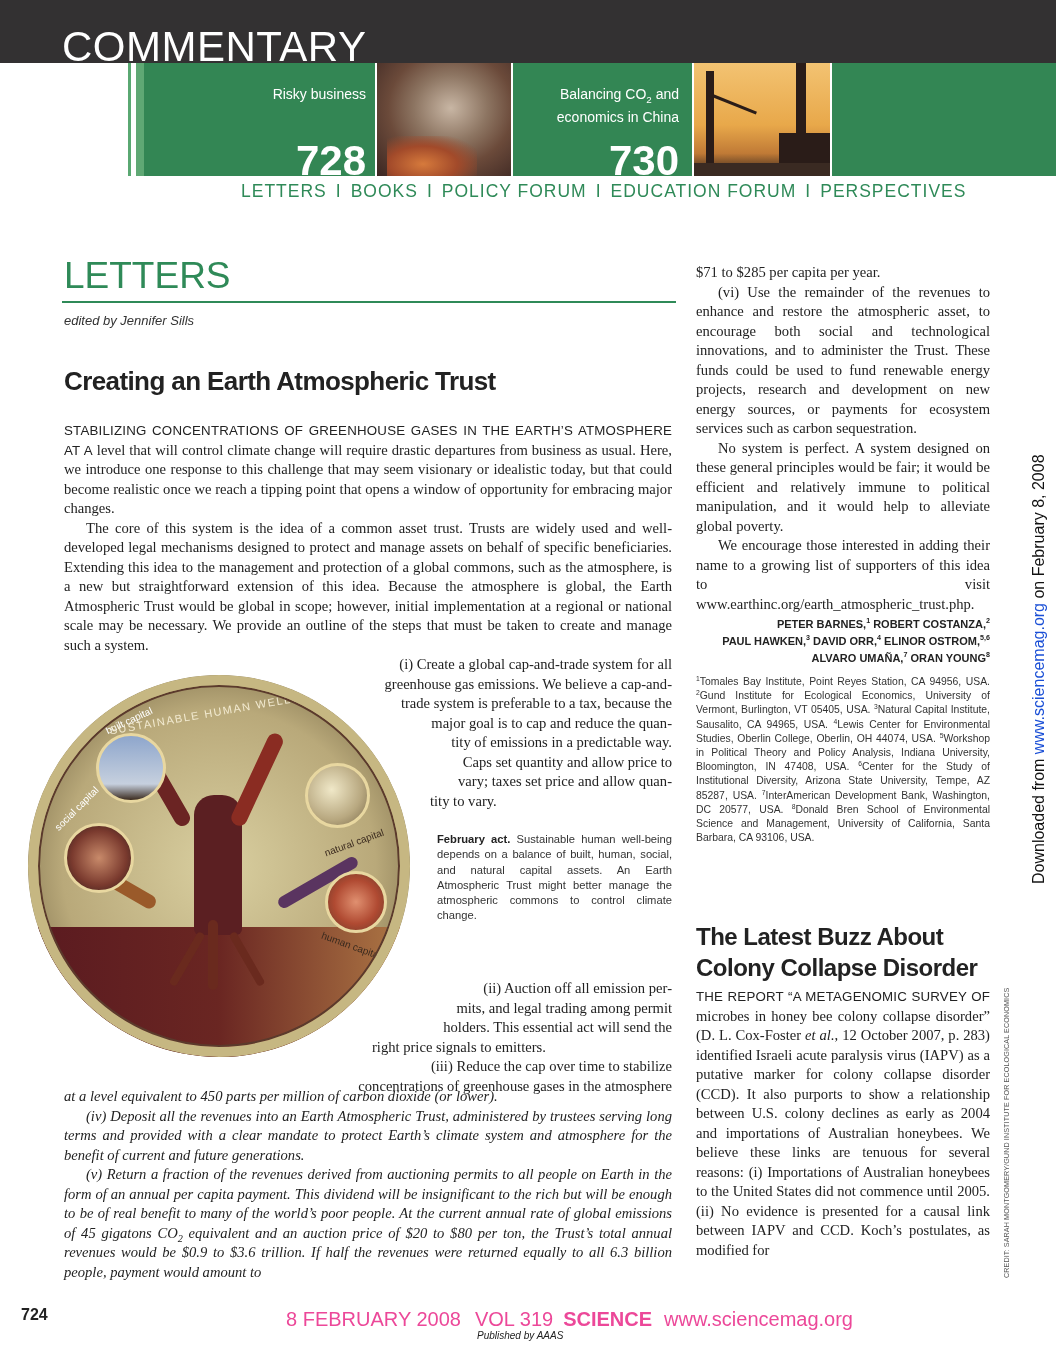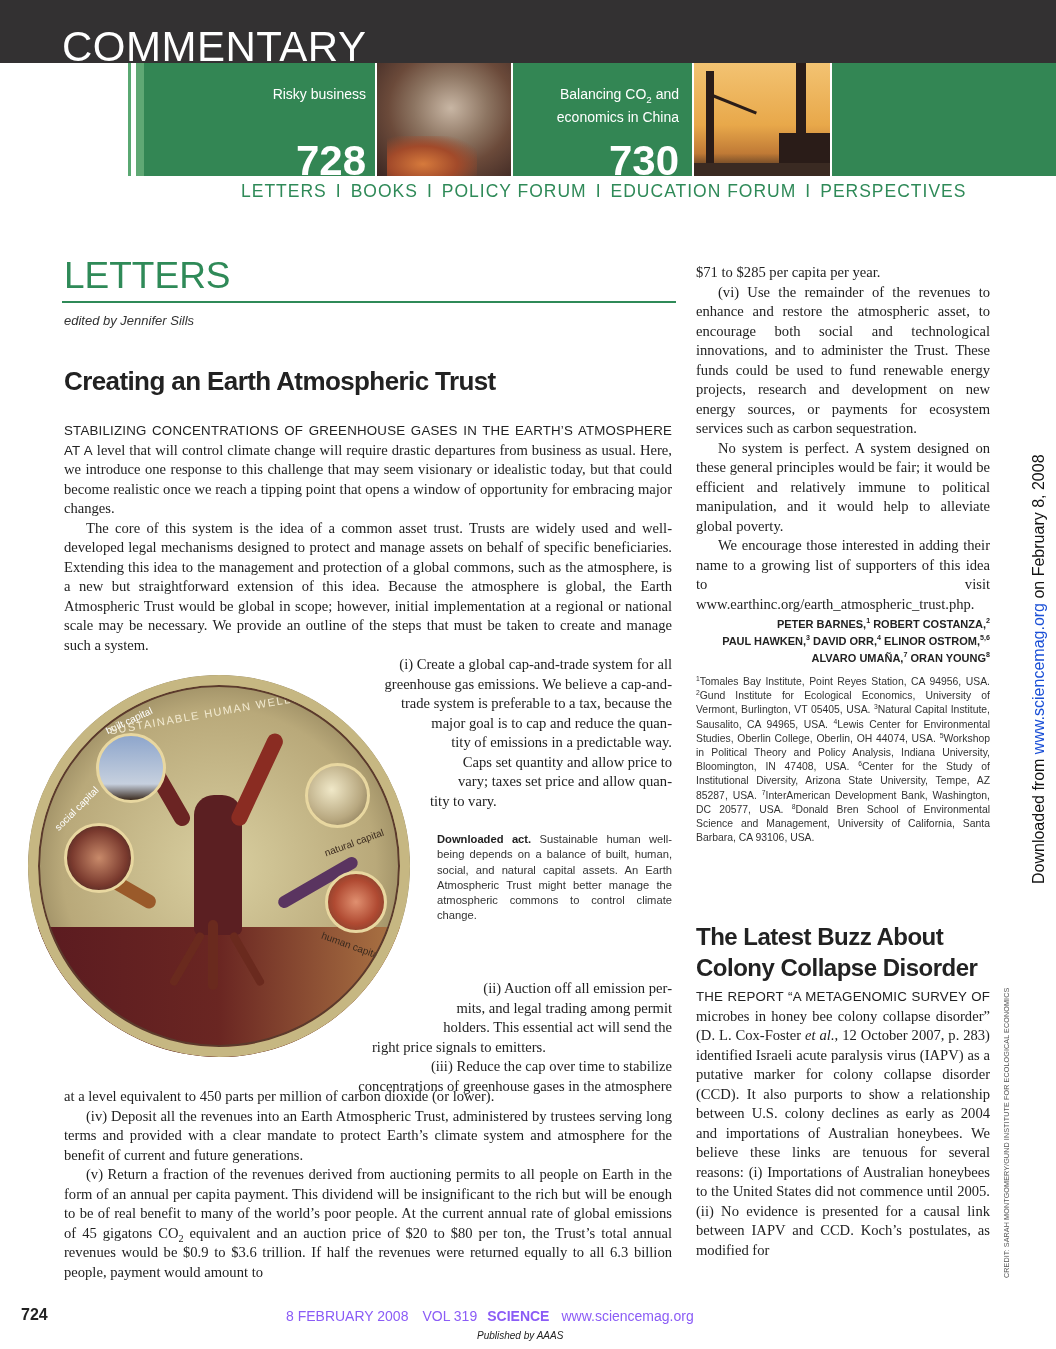--- a/index.html
+++ b/index.html
@@ -63,21 +63,21 @@
 
   sup { font-size: 0.65em; line-height: 0; }
   sub { font-size: 0.7em; line-height: 0; }
 
   .vtext { position: absolute; white-space: nowrap; transform: rotate(-90deg); transform-origin: left top; }
   .downloaded { left: 1030px; top: 884px; font-family: "Liberation Sans", sans-serif; font-size: 16px; color: #111; }
   .downloaded a { color: #1a4fd6; text-decoration: none; }
   .credit { left: 1002px; top: 1278px; font-family: "Liberation Sans", sans-serif; font-size: 7.2px; color: #555; letter-spacing: 0.1px; }
 
   .footer-page { position: absolute; left: 21px; top: 1306px; font-family: "Liberation Sans", sans-serif; font-weight: bold; font-size: 16px; color: #222; }
-  .footer-info { position: absolute; left: 286px; top: 1308px; font-family: "Liberation Sans", sans-serif; font-size: 14px; color: #8b5cf6; white-space: nowrap; }
+  .footer-info { position: absolute; left: 286px; top: 1308px; font-family: "Liberation Sans", sans-serif; font-size: 20px; color: #ec4899; white-space: nowrap; }
   .footer-info .sci { font-weight: bold; margin: 0 12px 0 10px; }
   .footer-info .vol { margin-left: 14px; }
   .footer-pub { position: absolute; left: 477px; top: 1330px; font-family: "Liberation Sans", sans-serif; font-style: italic; font-size: 10px; color: #222; }
 </style>
 </head>
 <body>
 
 <div class="topbar"></div>
 <div class="section-title">COMMENTARY</div>
 <div class="greenband"></div>
@@ -145,32 +145,32 @@
   <div class="fig-bubble" style="left:277px;top:88px;width:65px;height:65px;background:radial-gradient(circle at 40% 40%,#f0e8c8 0%,#b8a880 60%,#7a6a4a 100%);"></div>
   <div class="fig-bubble" style="left:297px;top:196px;width:62px;height:62px;background:radial-gradient(circle,#e09070 0%,#b04a32 55%,#6a3a2a 100%);"></div>
   <div class="fig-label" style="left:76px;top:40px;transform:rotate(-25deg);">built capital</div>
   <div class="fig-label" style="left:20px;top:128px;transform:rotate(-45deg);">social capital</div>
   <div class="fig-label" style="left:295px;top:162px;color:#3a2a1e;transform:rotate(-20deg);">natural capital</div>
   <div class="fig-label" style="left:292px;top:265px;color:#3a2a1e;transform:rotate(20deg);">human capital</div>
   <div class="fig-arc" style="left:80px;top:30px;transform:rotate(-10deg);">SUSTAINABLE HUMAN WELLBEING</div>
   <div class="fig-ring"></div>
 </div>
 
-<div class="caption"><b>Downloaded act.</b><span> Sustainable human well-being depends on a balance of built, human, social, and natural capital assets. An Earth Atmospheric Trust might better manage the atmospheric commons to control climate change.</span></div>
+<div class="caption"><b>February act.</b><span> Sustainable human well-being depends on a balance of built, human, social, and natural capital assets. An Earth Atmospheric Trust might better manage the atmospheric commons to control climate change.</span></div>
 
 <div class="wrapblock body" style="left:300px; top:970px; width:372px;margin-top:9px;">
   <div class="line-r">(ii) Auction off all emission per-</div>
   <div class="line-r">mits, and legal trading among permit</div>
   <div class="line-r">holders. This essential act will send the</div>
   <div style="padding-left:72px;">right price signals to emitters.</div>
   <div class="line-r">(iii) Reduce the cap over time to stabilize</div>
   <div class="line-r">concentrations of greenhouse gases in the atmosphere</div>
 </div>
 
-<div class="body" style="position:absolute; left:64px; top:1087px; width:608px;">
+<div class="body" style="position:absolute; left:64px; top:1087px; width:608px;font-style:italic;">
   <p>at a level equivalent to 450 parts per million of carbon dioxide (or lower).</p>
   <p class="ind">(iv) Deposit all the revenues into an Earth Atmospheric Trust, administered by trustees serving long terms and provided with a clear mandate to protect Earth’s climate system and atmosphere for the benefit of current and future generations.</p>
   <p class="ind"><span>(v) Return a fraction of the revenues derived from auctioning permits to all people on Earth in the form of an annual per capita payment. This dividend will be insignificant to the rich but will be enough to be of real benefit to many of the world’s poor people. At the current annual rate of global emissions of 45 gigatons CO</span><sub>2</sub><span> equivalent and an auction price of $20 to $80 per ton, the Trust’s total annual revenues would be $0.9 to $3.6 trillion. If half the revenues were returned equally to all 6.3 billion people, payment would amount to</span></p>
 </div>
 
 <div class="col2 body">
   <p>$71 to $285 per capita per year.</p>
   <p class="ind">(vi) Use the remainder of the revenues to enhance and restore the atmospheric asset, to encourage both social and technological innovations, and to administer the Trust. These funds could be used to fund renewable energy projects, research and development on new energy sources, or payments for ecosystem services such as carbon sequestration.</p>
   <p class="ind">No system is perfect. A system designed on these general principles would be fair; it would be efficient and relatively immune to political manipulation, and it would help to alleviate global poverty.</p>
   <p class="ind">We encourage those interested in adding their name to a growing list of supporters of this idea to visit www.earthinc.org/earth_atmospheric_trust.php.</p>

